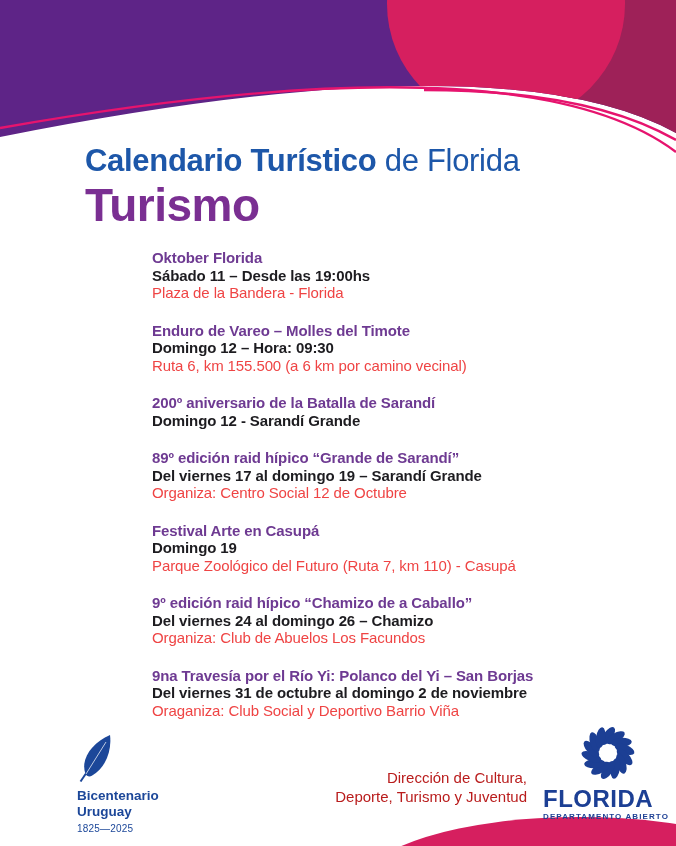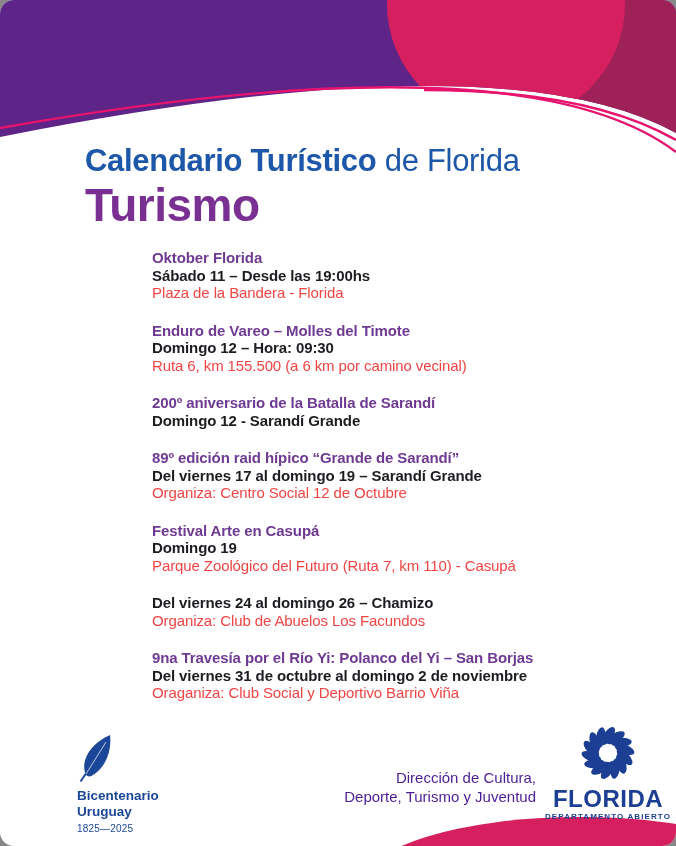--- a/index.html
+++ b/index.html
@@ -1,20 +1,19 @@
 <!DOCTYPE html>
 <html><head>
 <meta charset="utf-8">
 <style>
   html,body{margin:0;padding:0;background:#888;}
   .poster{
     position:relative;width:676px;height:846px;margin:0 auto;
     background:#ffffff;overflow:hidden;
     font-family:"Liberation Sans", sans-serif;
-    border-radius:14px;
     -webkit-font-smoothing:antialiased;
   }
   svg{display:block;}
   .header-art{position:absolute;top:0;left:0;}
   .footer-art{position:absolute;bottom:0;left:0;}
 
   .title-block{position:absolute;left:85px;top:143px;}
   .title-line{font-size:31px;color:#1d57a9;letter-spacing:-0.3px;line-height:36px;}
   .title-line .b{font-weight:bold;}
   .month{font-size:46px;font-weight:bold;color:#7a2f92;letter-spacing:-0.5px;line-height:50px;margin-top:1px;}
@@ -24,24 +23,24 @@
   .event p{margin:0;font-size:15px;line-height:17.5px;letter-spacing:-0.1px;}
   .event .ev-title{color:#6e3a92;font-weight:bold;}
   .event .ev-when{color:#1d1c20;font-weight:bold;}
   .event .ev-where{color:#ef4444;}
 
   .bicentenario{position:absolute;left:77px;top:734px;color:#1c4799;}
   .bicentenario .l1,.bicentenario .l2{font-size:13.5px;font-weight:bold;line-height:16px;}
   .bicentenario .years{font-size:10px;line-height:17px;letter-spacing:0.2px;}
   .leaf-wrap{margin-left:2px;margin-bottom:6px;}
 
-  .direccion{position:absolute;right:140px;top:768px;text-align:right;
-    color:#4c1d95;font-size:15px;line-height:19px;}
+  .direccion{position:absolute;right:149px;top:768px;text-align:right;
+    color:#b91c1c;font-size:15px;line-height:19px;}
 
-  .florida-logo{position:absolute;left:543px;top:722px;width:130px;text-align:center;color:#1c3f94;}
+  .florida-logo{position:absolute;left:543px;top:722px;width:130px;color:#1c3f94;}
   .florida-name{font-size:24px;font-weight:bold;letter-spacing:0.5px;line-height:26px;margin-top:2px;}
   .florida-sub{font-size:8px;font-weight:bold;letter-spacing:1.1px;line-height:10px;}
 </style>
 </head>
 <body>
 
 <div class="poster">
 
   <svg class="header-art" width="676" height="200" viewBox="0 0 676 200" aria-hidden="true">
     <defs>
@@ -88,20 +87,21 @@
       <p class="ev-where">Organiza: Centro Social 12 de Octubre</p>
     </div>
 
     <div class="event">
       <p class="ev-title">Festival Arte en Casupá</p>
       <p class="ev-when">Domingo 19</p>
       <p class="ev-where">Parque Zoológico del Futuro (Ruta 7, km 110) - Casupá</p>
     </div>
 
     <div class="event">
+      <p class="ev-title">9º edición raid hípico “Chamizo de a Caballo”</p>
       <p class="ev-when">Del viernes 24 al domingo 26 – Chamizo</p>
       <p class="ev-where">Organiza: Club de Abuelos Los Facundos</p>
     </div>
 
     <div class="event">
       <p class="ev-title">9na Travesía por el Río Yi: Polanco del Yi – San Borjas</p>
       <p class="ev-when">Del viernes 31 de octubre al domingo 2 de noviembre</p>
       <p class="ev-where">Oraganiza: Club Social y Deportivo Barrio Viña</p>
     </div>
   </div>

